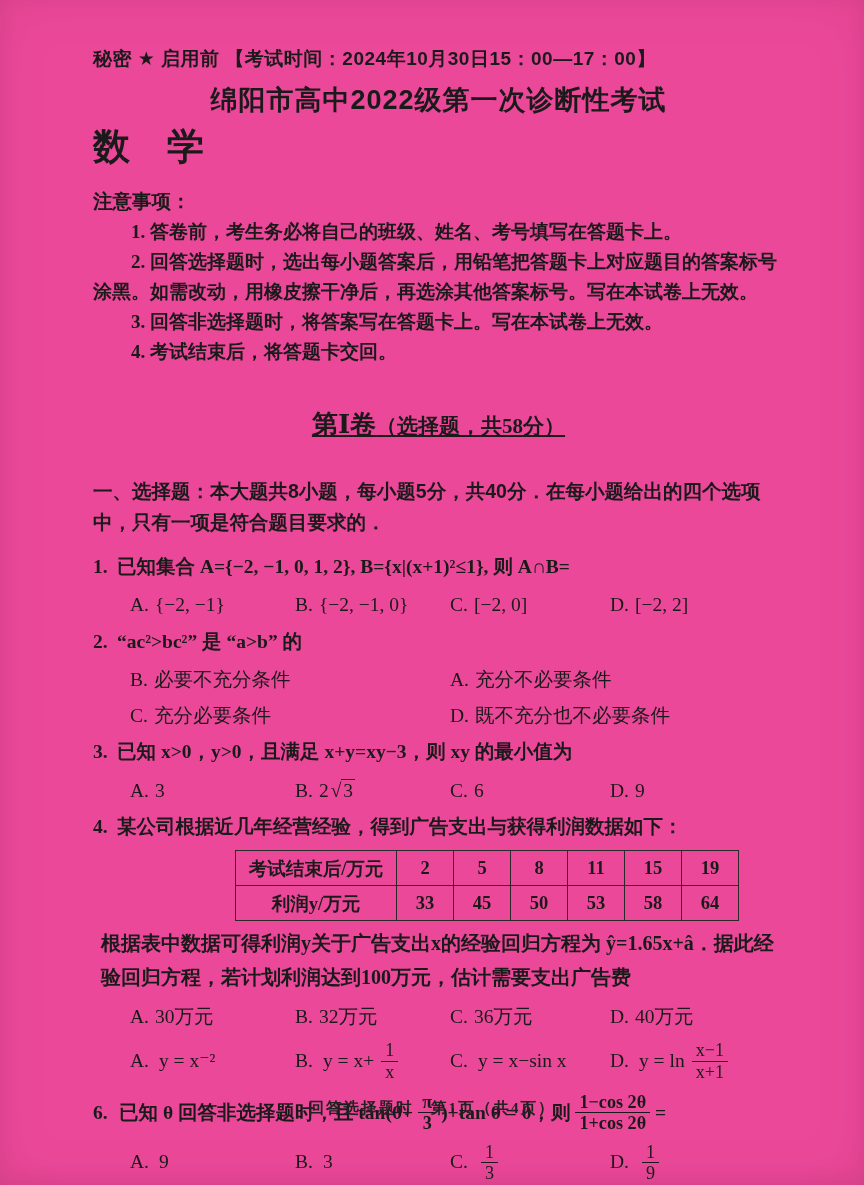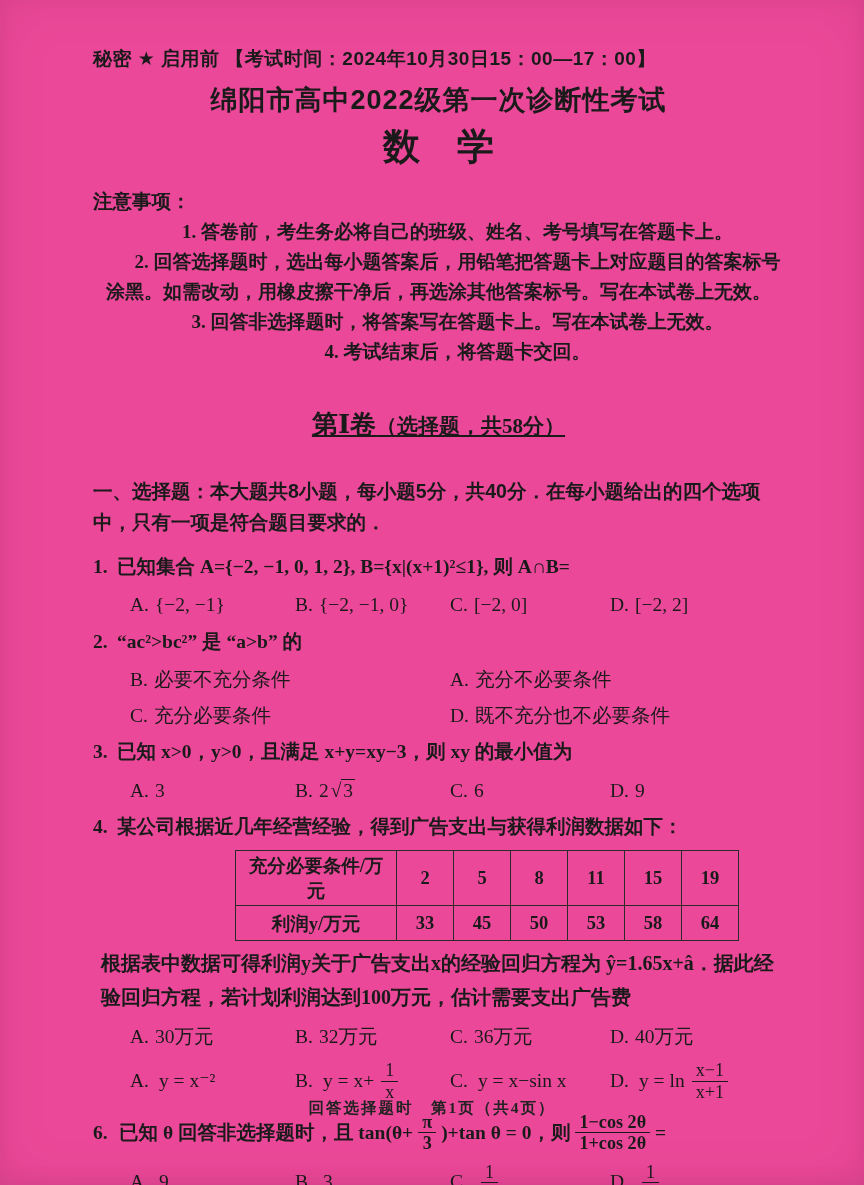--- a/index.html
+++ b/index.html
@@ -16,26 +16,26 @@
   .content{padding:46px 80px 0 93px;}
   .hdr-line{
     font-family:"Liberation Sans","DejaVu Sans",sans-serif;
     font-weight:700;font-size:19px;letter-spacing:0.5px;
   }
   .title{
     text-align:center;font-family:"Liberation Sans","DejaVu Sans",sans-serif;
     font-weight:800;font-size:27px;margin-top:10px;letter-spacing:1px;
   }
   .subject{
-    text-align:center;font-family:"Liberation Sans","DejaVu Sans",sans-serif;
+    font-family:"Liberation Sans","DejaVu Sans",sans-serif;
     font-weight:800;font-size:37px;margin-top:4px;
   }
   .notice{margin-top:14px;font-size:19px;line-height:1.58;font-weight:600;}
   .notice-head{font-family:"Liberation Sans","DejaVu Sans",sans-serif;font-weight:700;font-size:19.5px;}
-  .notice p{margin:0;text-indent:2em;text-align:center;}
+  .notice p{margin:0;text-indent:2em;}
   .volume{
     text-align:center;margin-top:40px;font-weight:800;font-size:26px;text-decoration:underline;
   }
   .volume-sub{font-size:21px;font-weight:800;}
   .instruction{
     font-family:"Liberation Sans","DejaVu Sans",sans-serif;
     font-weight:700;font-size:19.5px;line-height:1.6;margin:34px 0 14px 0;
   }
   .q-stem{margin:5px 0 3px 0;font-size:19.5px;line-height:1.55;font-weight:600;}
   .q-num{display:inline-block;min-width:24px;}
@@ -113,21 +113,21 @@
       <span class="opt"><span class="opt-label">A.</span><span>3</span></span>
       <span class="opt"><span class="opt-label">B.</span><span>2</span><span class="sqrt-sign">√</span><span class="radicand">3</span></span>
       <span class="opt"><span class="opt-label">C.</span><span>6</span></span>
       <span class="opt"><span class="opt-label">D.</span><span>9</span></span>
     </div>
 
     <p class="q-stem"><span class="q-num">4.</span><span>某公司根据近几年经营经验，得到广告支出与获得利润数据如下：</span></p>
     <table class="q4-table">
       <tbody>
         <tr>
-          <td class="rowhead">充分必要条件/万元</td>
+          <td class="rowhead">考试结束后/万元</td>
           <td class="val">2</td>
           <td class="val">5</td>
           <td class="val">8</td>
           <td class="val">11</td>
           <td class="val">15</td>
           <td class="val">19</td>
         </tr>
         <tr>
           <td class="rowhead">利润y/万元</td>
           <td class="val">33</td>

